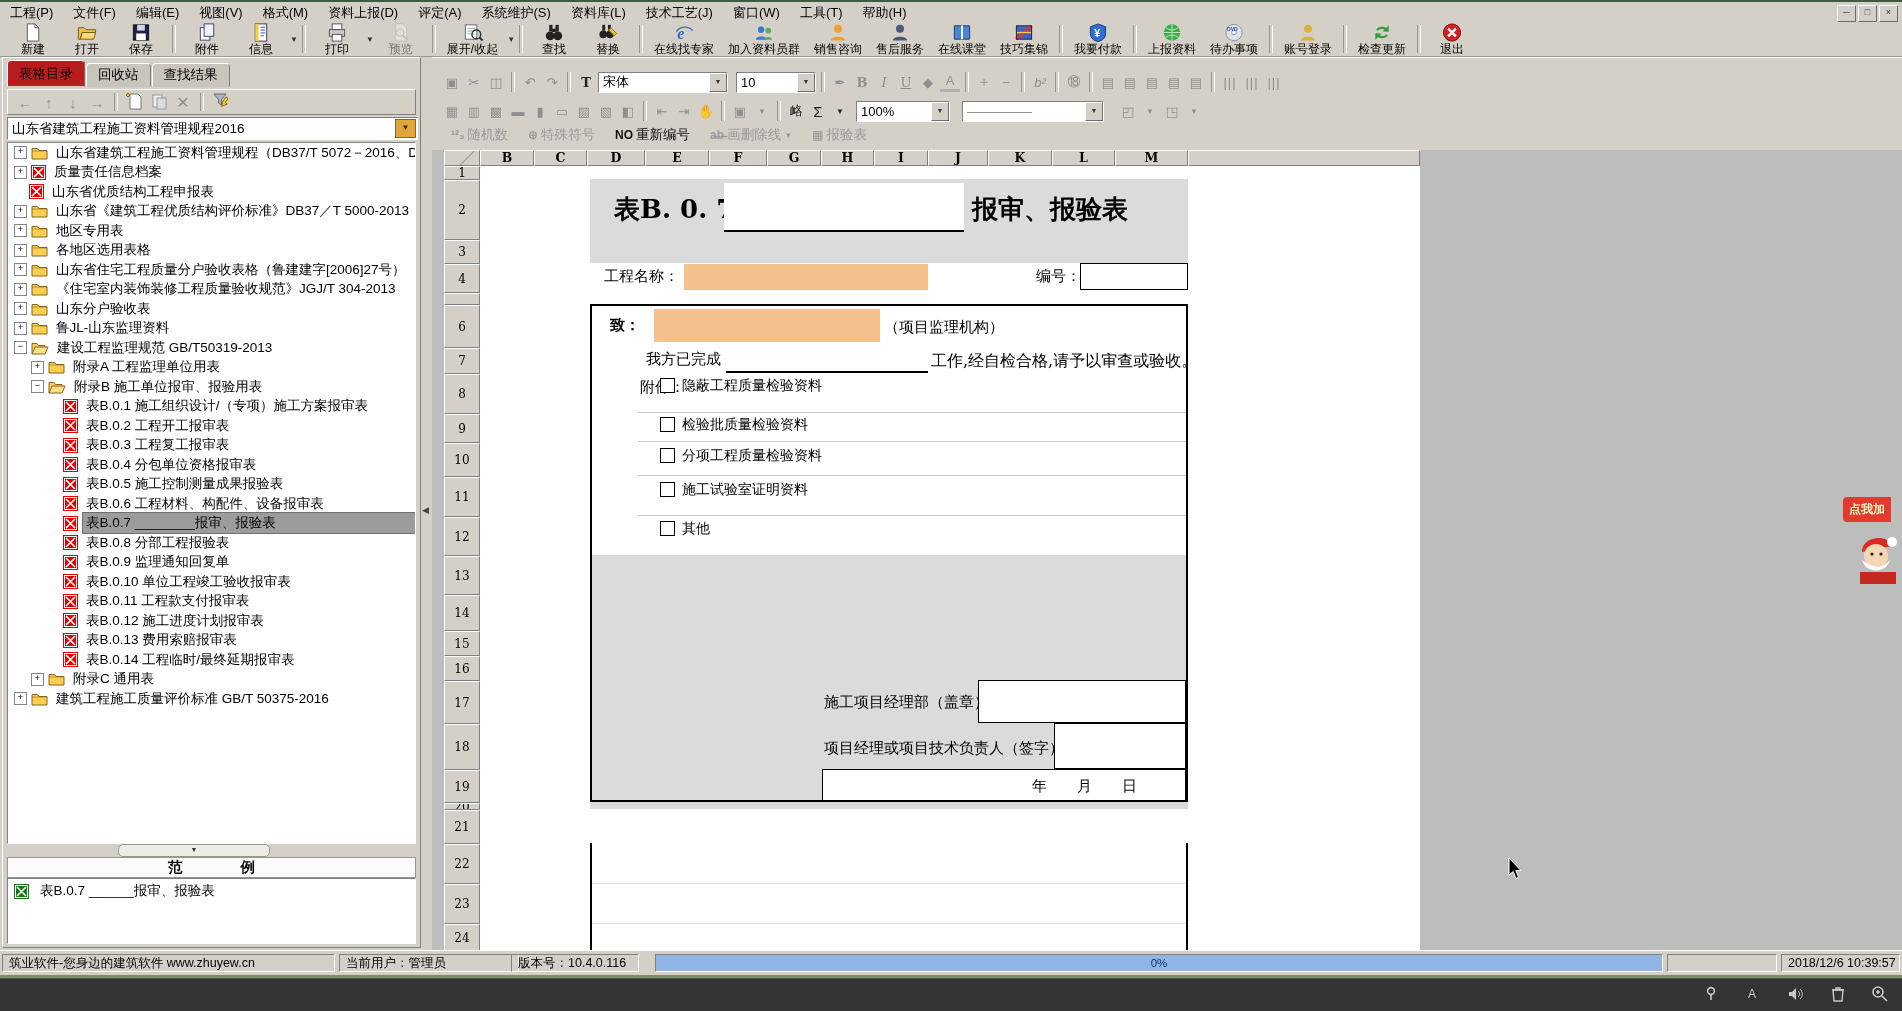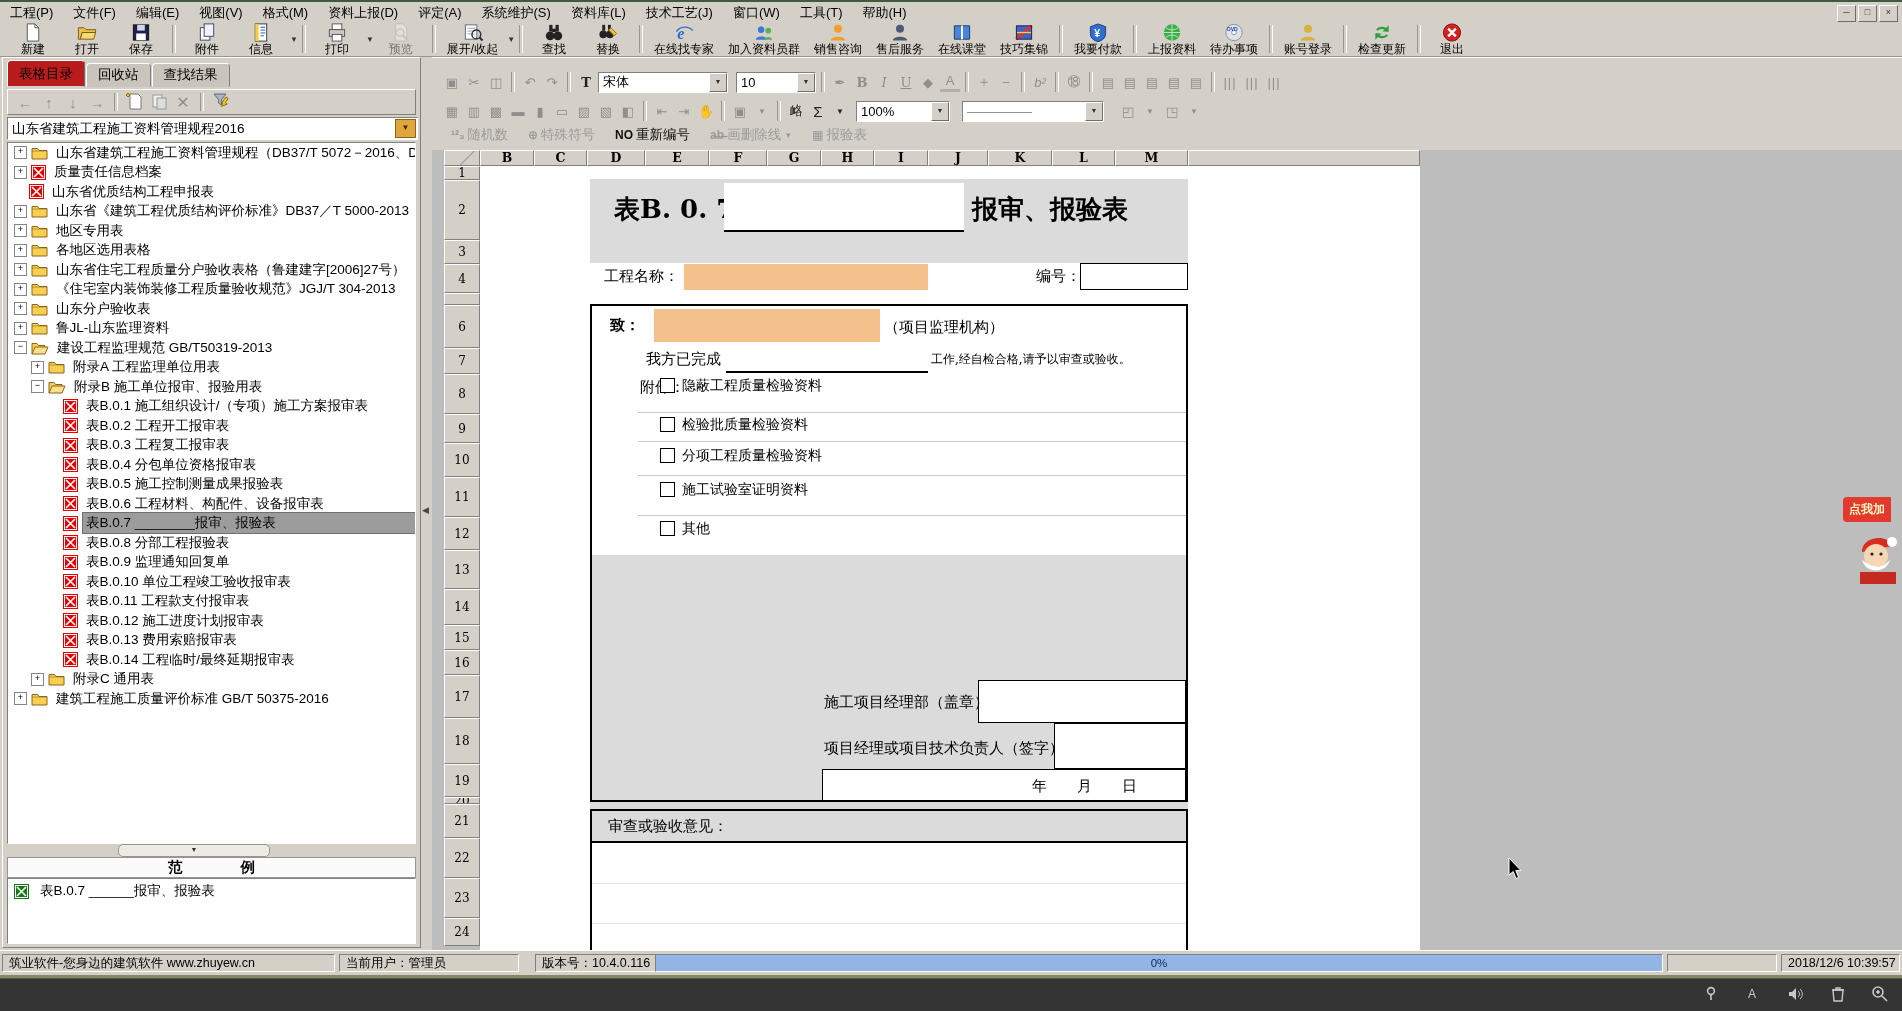--- a/index.html
+++ b/index.html
@@ -897,21 +897,21 @@
         <div class="rcell" style="height: 60px;">2</div>
         <div class="rcell" style="height: 24px;">3</div>
         <div class="rcell" style="height: 29px;">4</div>
         <div class="rcell" style="height: 12px;"></div>
         <div class="rcell" style="height: 43px;">6</div>
         <div class="rcell" style="height: 26px;">7</div>
         <div class="rcell" style="height: 40px;">8</div>
         <div class="rcell" style="height: 29px;">9</div>
         <div class="rcell" style="height: 34px;">10</div>
         <div class="rcell" style="height: 40px;">11</div>
-        <div class="rcell" style="height: 33px;">12</div>
+        <div class="rcell" style="height: 39px;">12</div>
         <div class="rcell" style="height: 39px;">13</div>
         <div class="rcell" style="height: 36px;">14</div>
         <div class="rcell" style="height: 25px;">15</div>
         <div class="rcell" style="height: 25px;">16</div>
         <div class="rcell" style="height: 43px;">17</div>
         <div class="rcell" style="height: 46px;">18</div>
         <div class="rcell" style="height: 33px;">19</div>
         <div class="rcell" style="height: 7px;">20</div>
         <div class="rcell" style="height: 34px;">21</div>
         <div class="rcell" style="height: 40px;">22</div>
@@ -931,21 +931,21 @@
     <div class="fpiece" style="left:648px;top:113px;width:108px;height:27px;background:#fff;border:1px solid #000;box-sizing:border-box;"></div>
 
     <div class="fpiece gray-band" style="left:160px;top:405px;width:594px;height:245px;"></div>
 
     <div class="fpiece serif flabel" style="left:178px;top:166px;font-weight:bold;">致：</div>
     <div class="fpiece" style="left:222px;top:159px;width:226px;height:33px;background:#F4C18C;"></div>
     <div class="fpiece serif flabel" style="left:452px;top:168px;">（项目监理机构）</div>
 
     <div class="fpiece serif flabel" style="left:214px;top:200px;">我方已完成</div>
     <div class="fpiece" style="left:294px;top:196px;width:202px;height:25px;border-bottom:2px solid #000;"></div>
-    <div class="fpiece serif" style="left:499px;top:201px;font-size:12px;">工作,经自检合格,请予以审查或验收。</div>
+    <div class="fpiece serif" style="left:499px;top:201px;font-size:16px;">工作,经自检合格,请予以审查或验收。</div>
 
     <div class="fpiece serif flabel" style="left:208px;top:228px;">附件：</div>
     <div id="cb-container">
         <div class="cbox" style="left: 228px; top: 228px;"></div>
         <div class="fpiece serif" style="left: 250px; top: 227px; font-size: 14px;">隐蔽工程质量检验资料</div>
         <div class="cbox" style="left: 228px; top: 267px;"></div>
         <div class="fpiece serif" style="left: 250px; top: 266px; font-size: 14px;">检验批质量检验资料</div>
         <div class="cbox" style="left: 228px; top: 298px;"></div>
         <div class="fpiece serif" style="left: 250px; top: 297px; font-size: 14px;">分项工程质量检验资料</div>
         <div class="cbox" style="left: 228px; top: 332px;"></div>
@@ -957,37 +957,34 @@
     <div class="fpiece" style="left:546px;top:530px;width:208px;height:43px;background:#fff;border:1px solid #000;box-sizing:border-box;"></div>
     <div class="fpiece" style="left:622px;top:573px;width:132px;height:46px;background:#fff;border:1px solid #000;box-sizing:border-box;"></div>
     <div class="fpiece" style="left:390px;top:619px;width:364px;height:33px;background:#fff;border:1px solid #000;box-sizing:border-box;"></div>
     <div class="fpiece serif flabel" style="left:392px;top:543px;">施工项目经理部（盖章）</div>
     <div class="fpiece serif flabel" style="left:392px;top:589px;">项目经理或项目技术负责人（签字）</div>
     <div class="fpiece serif flabel" style="left:600px;top:627px;text-align:center;">年　　月　　日</div>
 
     <div class="fpiece" style="left:158px;top:154px;width:598px;height:498px;border:2px solid #000;box-sizing:border-box;"></div>
 
     <div class="fpiece gray-band" style="left:158px;top:652px;width:598px;height:7px;"></div>
-    <div class="fpiece gray-band" style="left:158px;top:659px;width:598px;height:34px;border:2px solid #000;box-sizing:border-box;">
-      <span class="serif flabel" style="position:absolute;left:16px;top:6px;">审查或验收意见：</span>
-    </div>
     <div class="fpiece" style="left:158px;top:693px;width:598px;height:108px;background:#fff;border-left:2px solid #000;border-right:2px solid #000;box-sizing:border-box;"></div>
     <div class="fpiece" style="left:160px;top:733px;width:594px;height:1px;background:#E3E3E3;"></div>
     <div class="fpiece" style="left:160px;top:773px;width:594px;height:1px;background:#E3E3E3;"></div>
   <div class="fpiece" style="left: 206px; top: 262px; width: 548px; height: 1px; background: rgb(201, 201, 201);"></div>
       <div class="fpiece" style="left: 206px; top: 291px; width: 548px; height: 1px; background: rgb(201, 201, 201);"></div>
       <div class="fpiece" style="left: 206px; top: 325px; width: 548px; height: 1px; background: rgb(201, 201, 201);"></div>
       <div class="fpiece" style="left: 206px; top: 365px; width: 548px; height: 1px; background: rgb(201, 201, 201);"></div>
     </div>
 </div>
 
 <div id="statusbar" class="abs">
   <div class="seg" style="left:2px;width:333px;">筑业软件-您身边的建筑软件 www.zhuyew.cn</div>
   <div class="seg" style="left:339px;width:180px;">当前用户：管理员</div>
-  <div class="seg" style="left:511px;width:128px;margin-left:24px;">版本号：10.4.0.116</div>
+  <div class="seg" style="left:511px;width:128px;">版本号：10.4.0.116</div>
   <div class="seg" id="seg-progress" style="left:655px;width:1008px;">
     <div id="progress-fill">0%</div>
   </div>
   <div class="seg" style="left:1667px;width:110px;"></div>
   <div class="seg" style="left:1781px;width:119px;">2018/12/6 10:39:57</div>
 </div>
 
 <div id="greenline" class="abs"></div>
 <div id="taskbar" class="abs">
   <div id="tray">

